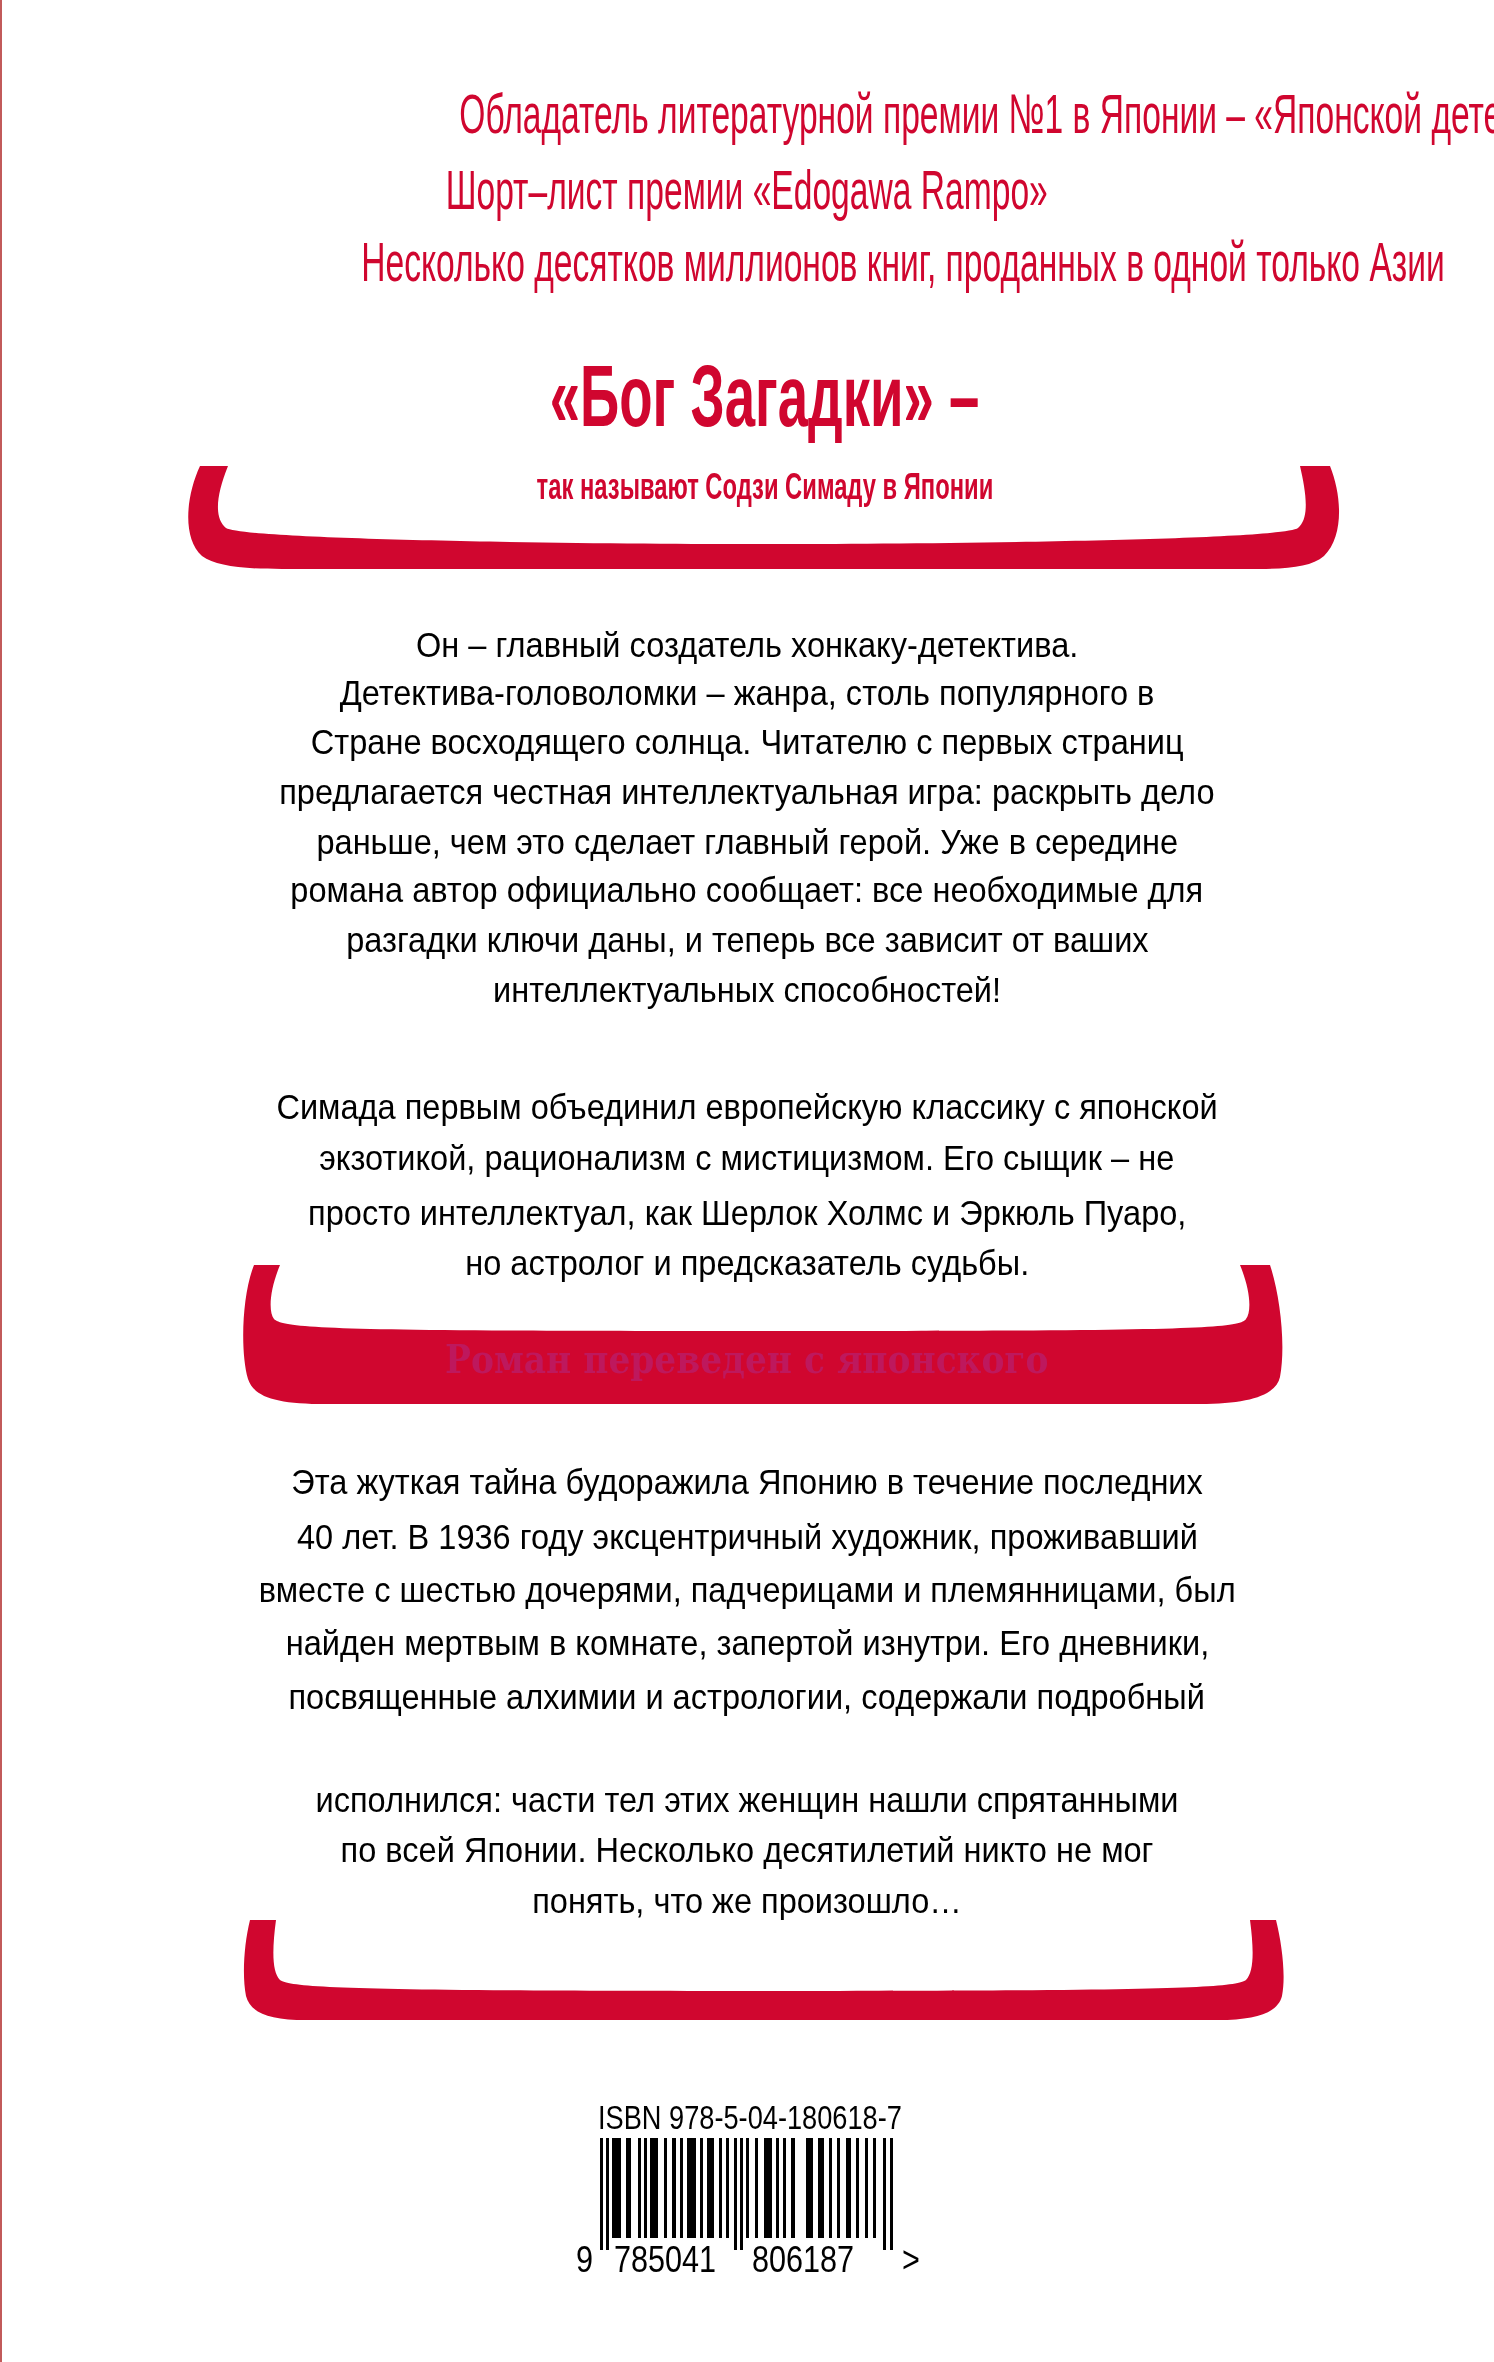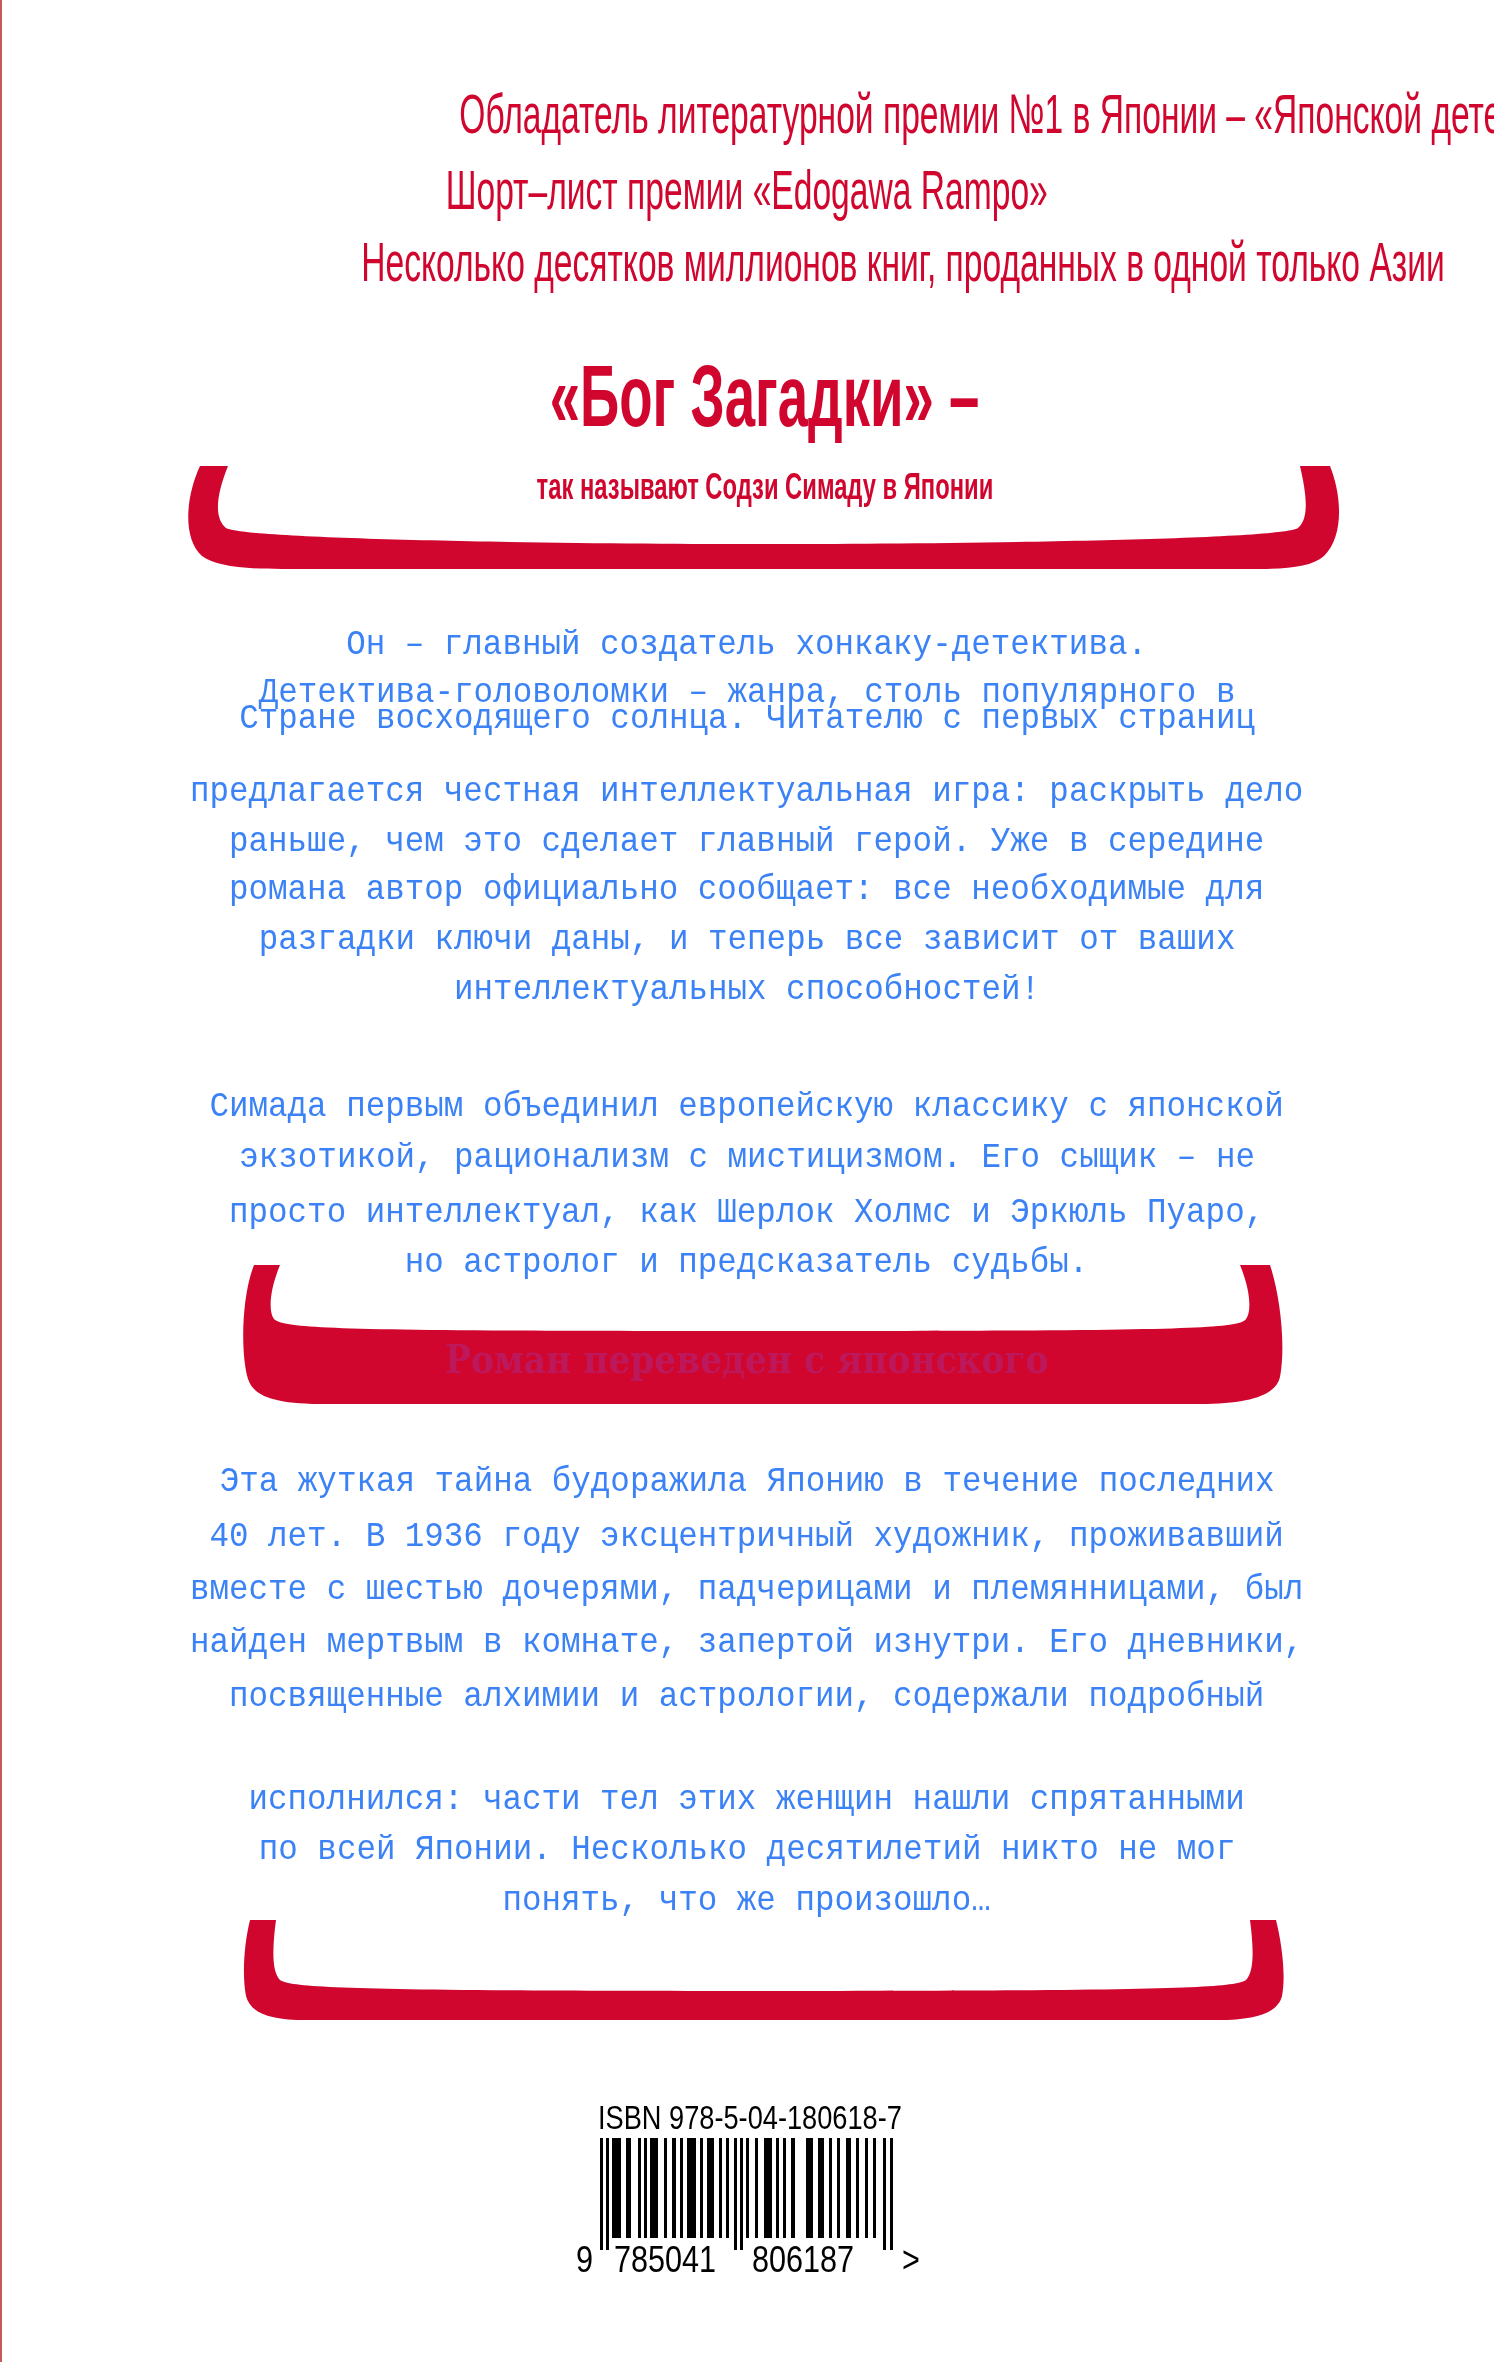--- a/index.html
+++ b/index.html
@@ -12,21 +12,21 @@
 
   .award { font-family: "Liberation Sans", sans-serif; color: #d0062f; font-size: 56px; line-height: 56px; height: 56px; }
   .award > span { transform: scaleX(0.60); }
 
   .heading { font-family: "Liberation Sans", sans-serif; font-weight: bold; color: #d0062f; padding-left: 18px; }
   .heading.big { font-size: 88px; line-height: 88px; height: 88px; }
   .heading.big > span { transform: scaleX(0.62); }
   .heading.sub { font-size: 36px; line-height: 54px; height: 54px; }
   .heading.sub > span { transform: scaleX(0.66); }
 
-  .body-text { font-family: Liberation Mono, monospace; color: #3b82f6; font-size: 35px; line-height: 40px; height: 40px; }
+  .body-text { font-family: Liberation Sans, sans-serif; color: #000000; font-size: 35px; line-height: 40px; height: 40px; }
   .body-text > span { transform: scaleX(0.93); }
 
   .bracket { position: absolute; }
   .bracket svg { display: block; width: 100%; height: 100%; }
 
   .band-label { position: absolute; left: 0; width: 1494px; text-align: center; white-space: nowrap;
     font-family: "DejaVu Serif", serif; font-weight: bold; color: #be185d; font-size: 40px; line-height: 46px; }
   .band-label > span { display: inline-block; transform: scaleX(0.86); }
 
   .isbn { position: absolute; left: 560px; width: 380px; text-align: center; white-space: nowrap;
@@ -51,21 +51,21 @@
 
   <div class="bracket" style="left:186px; top:466px; width:1156px; height:103px">
     <svg viewBox="0 0 1156 103" preserveAspectRatio="none">
       <path d="M14 0 L42 0 C30 30 28 52 40 62 C60 74 400 78 578 78 C756 78 1096 74 1112 62 C1124 52 1120 26 1114 0 L1144 0 C1156 30 1158 70 1138 90 C1124 102 1100 103 1060 103 L96 103 C56 103 30 100 16 90 C-4 72 0 30 14 0 Z" fill="#d0062f"></path>
     </svg>
   </div>
   <div class="line heading sub" style="top:460px"><span>так называют Содзи Симаду в Японии</span></div>
 
   <div class="line body-text" style="top:625px"><span>Он – главный создатель хонкаку-детектива.</span></div>
   <div class="line body-text" style="top:673px"><span>Детектива-головоломки – жанра, столь популярного в</span></div>
-  <div class="line body-text" style="top:699px"><span>Стране восходящего солнца. Читателю с первых страниц</span></div>
+  <div class="line body-text" style="top:722px"><span>Стране восходящего солнца. Читателю с первых страниц</span></div>
   <div class="line body-text" style="top:772px"><span>предлагается честная интеллектуальная игра: раскрыть дело</span></div>
   <div class="line body-text" style="top:822px"><span>раньше, чем это сделает главный герой. Уже в середине</span></div>
   <div class="line body-text" style="top:870px"><span>романа автор официально сообщает: все необходимые для</span></div>
   <div class="line body-text" style="top:920px"><span>разгадки ключи даны, и теперь все зависит от ваших</span></div>
   <div class="line body-text" style="top:970px"><span>интеллектуальных способностей!</span></div>
 
   <div class="line body-text" style="top:1087px"><span>Симада первым объединил европейскую классику с японской</span></div>
   <div class="line body-text" style="top:1193px"><span>просто интеллектуал, как Шерлок Холмс и Эркюль Пуаро,</span></div>
   <div class="line body-text" style="top:1138px"><span>экзотикой, рационализм с мистицизмом. Его сыщик – не</span></div>
   <div class="line body-text" style="top:1243px"><span>но астролог и предсказатель судьбы.</span></div>

